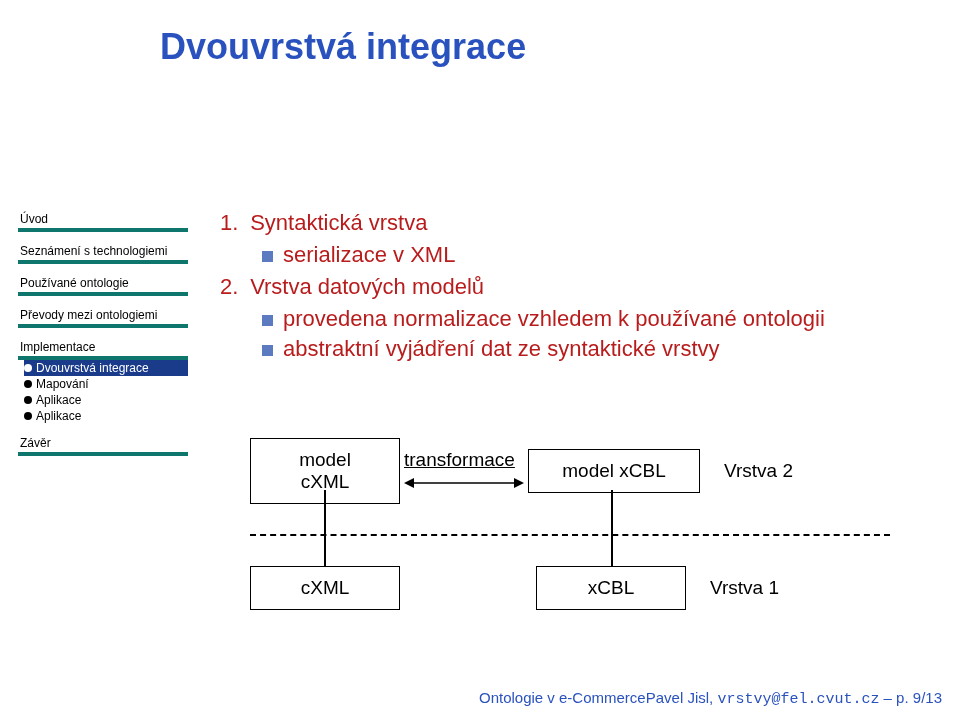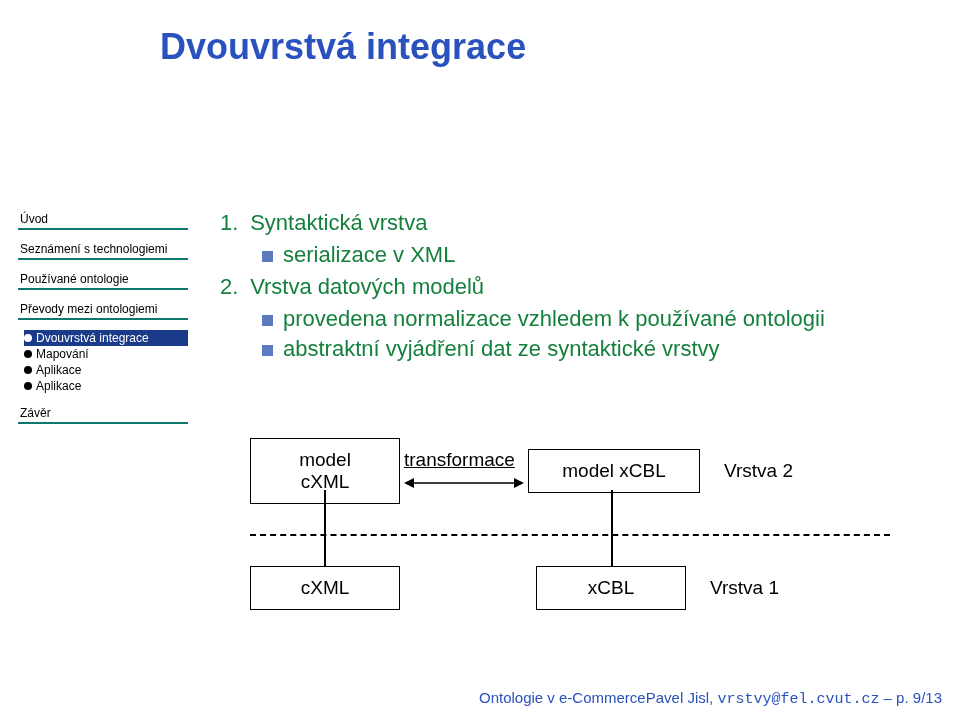--- a/index.html
+++ b/index.html
@@ -1,27 +1,27 @@
 <!DOCTYPE html>
 <html><head>
 <meta charset="utf-8">
 <style>
   * { box-sizing: border-box; margin: 0; padding: 0; }
   html, body { width: 960px; height: 722px; font-family: Arial, Helvetica, sans-serif; background: #fff; }
   .page { width: 960px; height: 722px; position: relative; padding-left: 32px; }
   .title { position: absolute; left: 160px; top: 26px; font-size: 36px; font-weight: bold; color: #2a52be; }
   .sidebar { position: absolute; left: 18px; top: 210px; width: 170px; font-size: 12px; color: #000; }
-  .sidebar .item { padding: 2px 0 2px 2px; border-bottom: 2px solid #0f766e; }
+  .sidebar .item { padding: 2px 0 2px 2px; border-bottom: 4px solid #0f766e; }
   .sidebar .gap { height: 10px; }
   .sidebar .sub { padding: 0 0 0 6px; }
   .sidebar .sub .row { display: flex; align-items: center; padding: 1px 0; }
   .sidebar .sub .bullet { display: inline-block; width: 8px; height: 8px; border-radius: 50%; background: #000; margin-right: 4px; flex-shrink: 0; }
   .sidebar .sub .row.active { background: #1a3a8a; color: #fff; }
   .sidebar .sub .row.active .bullet { background: #fff; }
-  .content { position: absolute; left: 220px; top: 210px; width: 690px; font-size: 22px; color: #15803d; }
+  .content { position: absolute; left: 220px; top: 210px; width: 690px; font-size: 22px; color: #b91c1c; }
   .content .num-item { margin-bottom: 6px; }
   .content .num { display: inline-block; width: 24px; }
   .content .sub-item { margin-left: 42px; margin-top: 4px; margin-bottom: 4px; display: flex; }
   .content .sq { display: inline-block; width: 11px; height: 11px; background: #5b7abf; margin-top: 9px; margin-right: 10px; flex-shrink: 0; }
   .diagram { position: absolute; left: 250px; top: 438px; width: 640px; }
   .row-diag { display: flex; align-items: center; }
   .box { border: 1.5px solid #000; padding: 10px 22px; font-size: 19px; text-align: center; background: #fff; }
   .arrow-wrap { display: flex; flex-direction: column; margin: 0 4px; text-decoration: underline; }
   .arrow-label { font-size: 19px; margin-bottom: 2px; }
   .arrow-svg { width: 120px; height: 20px; }
@@ -41,20 +41,21 @@
 
   <div class="sidebar">
     <div class="item">Úvod</div>
     <div class="gap"></div>
     <div class="item">Seznámení s technologiemi</div>
     <div class="gap"></div>
     <div class="item">Používané ontologie</div>
     <div class="gap"></div>
     <div class="item">Převody mezi ontologiemi</div>
     <div class="gap"></div>
+    <div class="item">Implementace</div>
     <div class="sub">
       <div class="row active">
         <span class="bullet"></span>
         <span>Dvouvrstvá integrace</span>
       </div>
       <div class="row">
         <span class="bullet"></span>
         <span>Mapování</span>
       </div>
       <div class="row">

